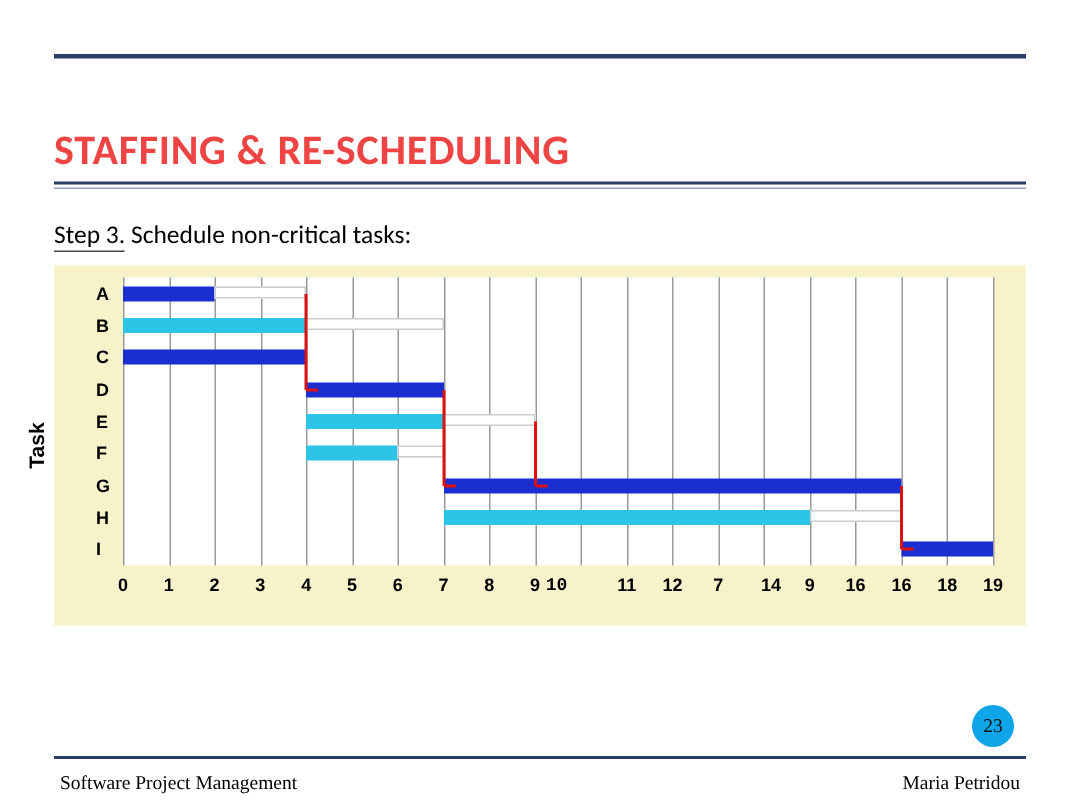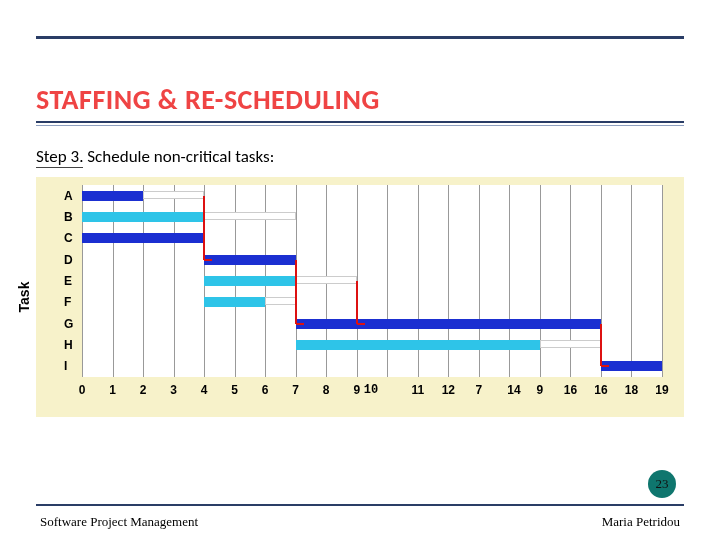--- a/index.html
+++ b/index.html
@@ -87,21 +87,21 @@
     position: absolute;
     font-size: 12px;
     font-family: Arial, sans-serif;
     font-weight: bold;
     transform: translateX(-50%);
   }
   .page-badge {
     position: absolute;
     right: 44px; bottom: 42px;
     width: 28px; height: 28px;
-    background: #0f766e;
+    background: #0ea5e9;
     border-radius: 50%;
     text-align: center;
     line-height: 28px;
     font-size: 13px;
     color: #111;
     font-family: "Times New Roman", serif;
   }
   .footer-rule {
     position: absolute;
     left: 36px; right: 36px; bottom: 34px;

